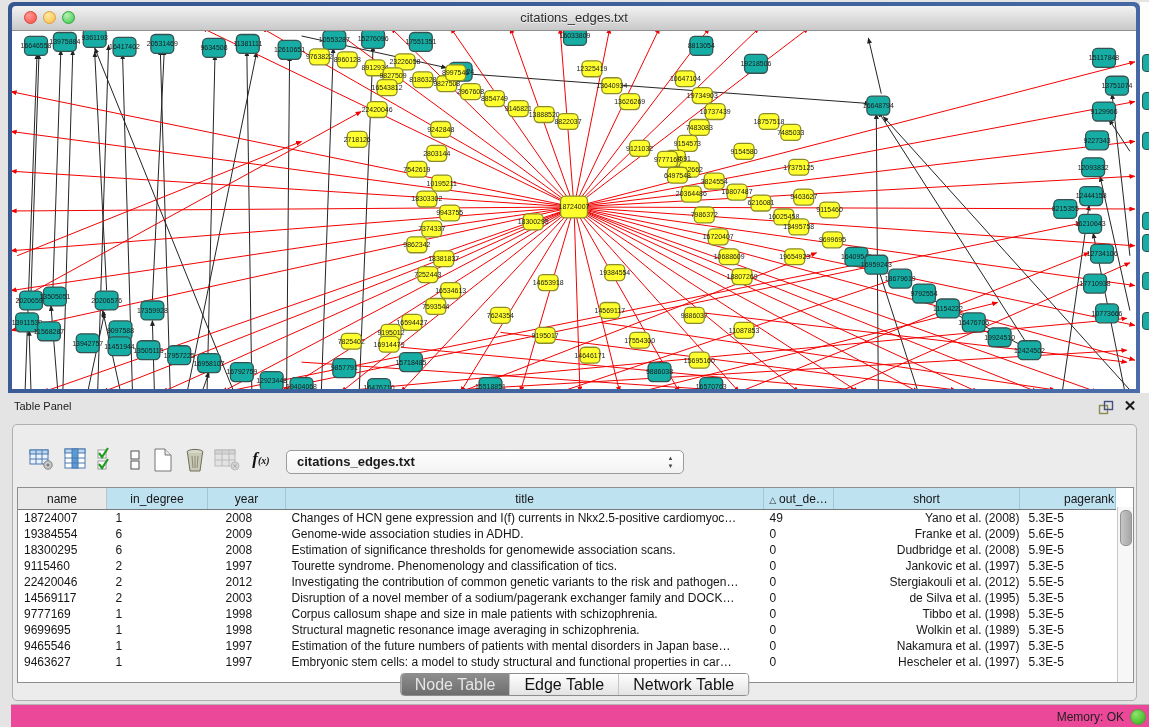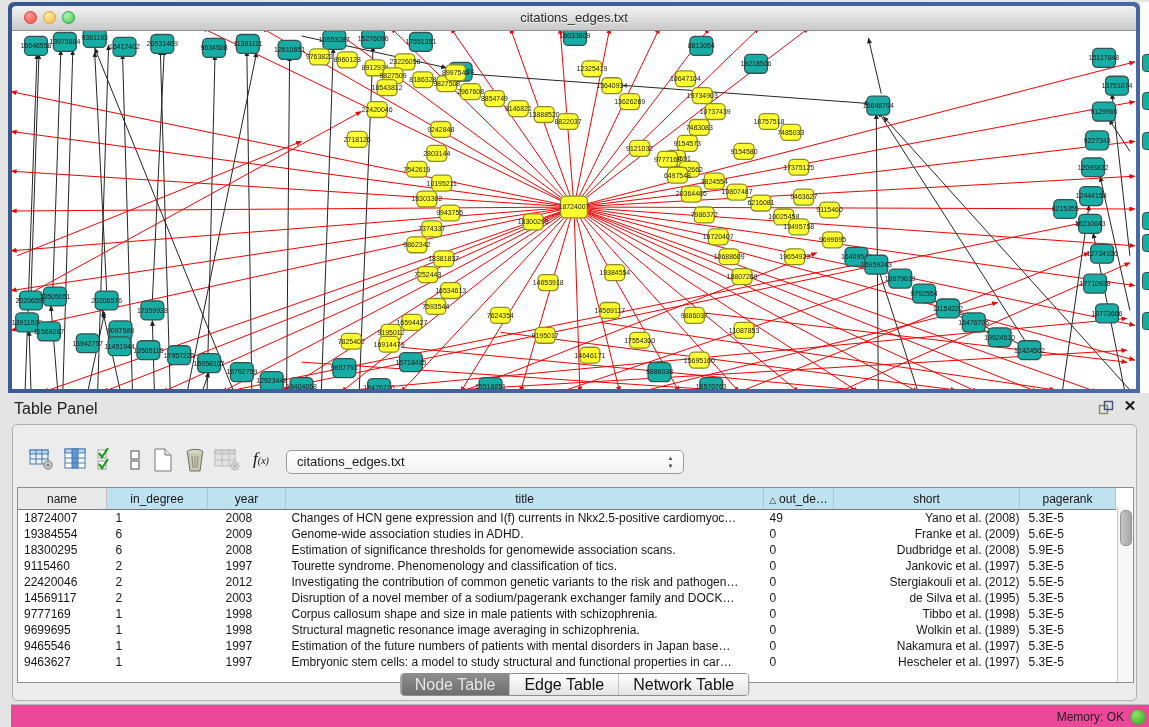--- a/index.html
+++ b/index.html
@@ -22,30 +22,30 @@
   .net-canvas{position:relative;width:1124px;height:358px;background:#fff;overflow:hidden;}
   .net-canvas svg{display:block;}
 
   
   .sliver{position:absolute;left:1140px;top:2px;width:9px;height:391px;background:#fdfdfd;overflow:hidden;}
   .sliver .frag{position:absolute;left:2px;width:10px;height:16px;background:#16ada4;
     border:1px solid #36514f;border-radius:4px 0 0 4px;}
 
   
   .panel-header{position:absolute;left:0;top:393px;width:1149px;height:30px;background:#e4e4e4;}
-  .panel-title{position:absolute;left:14px;top:7px;font-size:16px;color:#222;}
+  .panel-title{position:absolute;left:14px;top:7px;font-size:11px;color:#222;}
   .ph-float{position:absolute;left:1097px;top:6px;width:18px;height:18px;cursor:pointer;}
   .ph-close{position:absolute;left:1122px;top:4px;width:16px;height:18px;font-size:15px;
     font-weight:bold;color:#1a1a1a;cursor:pointer;line-height:18px;text-align:center;}
 
   .panel-body{position:absolute;left:12px;top:424px;width:1125px;height:277px;box-sizing:border-box;
     background:#ececec;border:1px solid #b0b0b0;border-radius:5px;}
 
   
-  .toolbar{position:absolute;left:0;top:18px;height:36px;width:100%;}
+  .toolbar{position:absolute;left:0;top:18px;height:36px;width:100%;font-weight:bold;}
   .tb-ico{position:absolute;top:2px;width:28px;height:30px;cursor:pointer;}
   .tb-ico svg{display:block;margin:2px auto 0;}
   .fx{font-size:15px;color:#111;text-align:center;line-height:28px;font-family:"Liberation Serif",serif;}
   .fx i{font-size:17px;}
   .fx .sm{font-size:10px;font-style:italic;}
   .net-select{position:absolute;left:273px;top:7px;width:398px;height:24px;box-sizing:border-box;
     background:linear-gradient(#ffffff,#f2f2f2);border:1px solid #9c9c9c;border-radius:5px;
     font-size:13px;color:#1a1a1a;line-height:22px;padding-left:10px;cursor:pointer;}
   .stepper{position:absolute;right:8px;top:3px;width:9px;height:16px;font-size:6px;line-height:8px;
     color:#444;text-align:center;}
@@ -823,21 +823,21 @@
     <div class="table-wrap">
       <table class="grid">
         <thead>
             <tr id="hdr-row">
               <th class="plain" style="width: 86px;">name</th>
               <th style="width: 98px;">in_degree</th>
               <th style="width: 75px;">year</th>
               <th style="width: 475px;">title</th>
               <th style="width: 67px;"><span class="sort-tri">△</span>out_de…</th>
               <th style="width: 183px;">short</th>
-              <th style="width: 93px;">pagerank</th>
+              <th style="width: 93px; text-align: right;">pagerank</th>
             </tr>
           </thead>
         <tbody id="body-rows">
             <tr>
               <td>18724007</td>
               <td class="pad-md">1</td>
               <td class="pad-lg">2008</td>
               <td>Changes of HCN gene expression and I(f) currents in Nkx2.5-positive cardiomyoc…</td>
               <td>49</td>
               <td class="center">Yano et al. (2008)</td>

